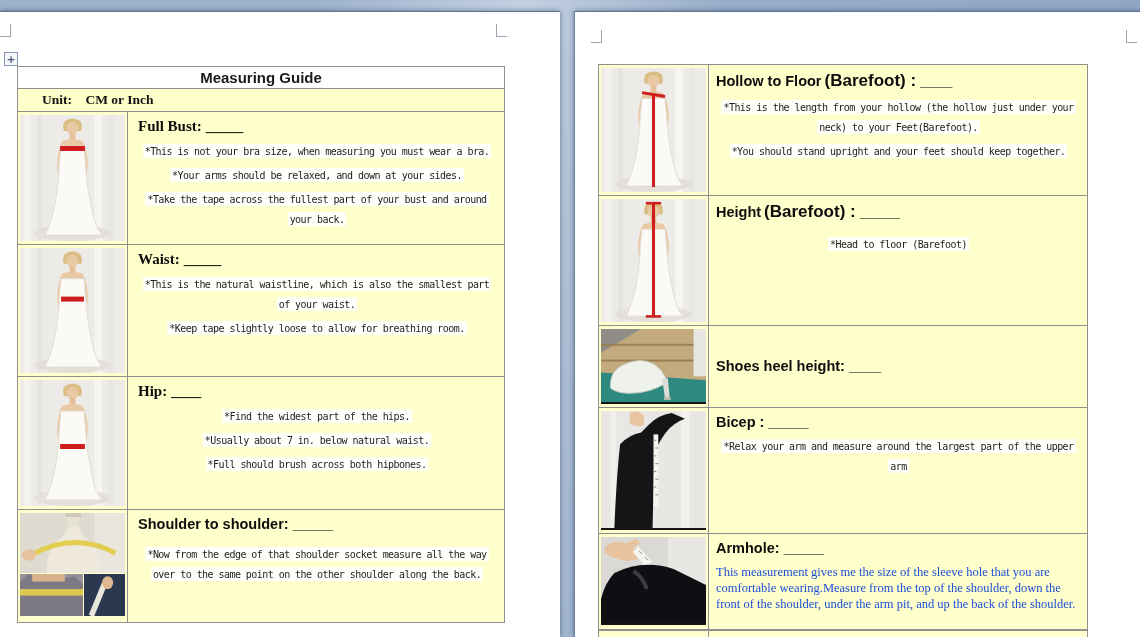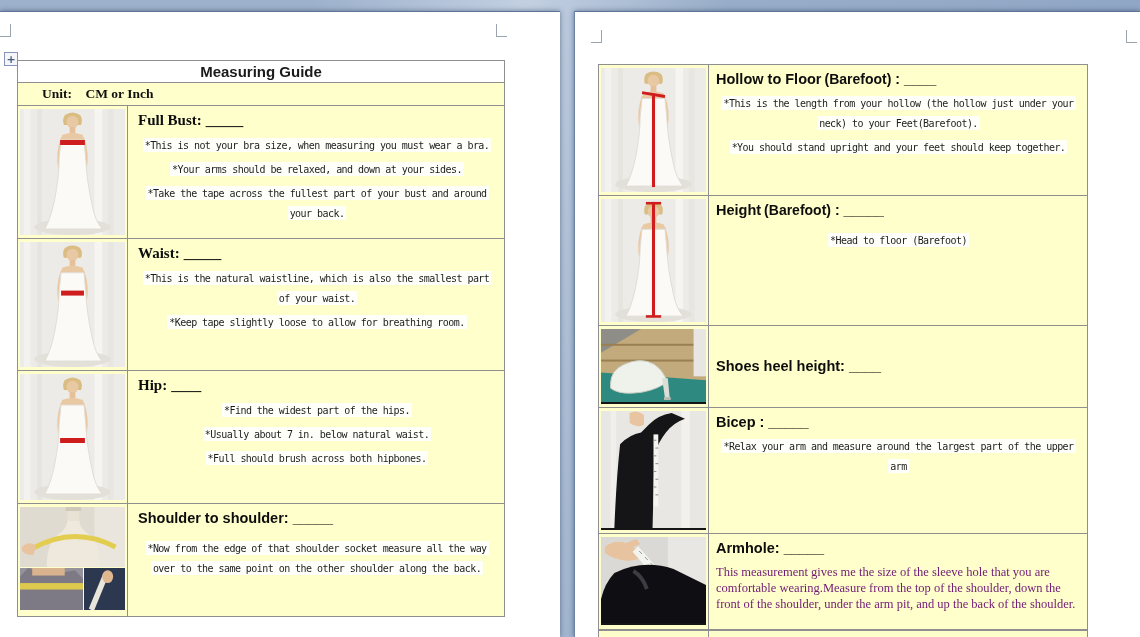--- a/index.html
+++ b/index.html
@@ -20,47 +20,47 @@
   
   .mark{position:absolute;width:11px;height:13px;}
   .mark-tl{border-right:1px solid #9aa4ae;border-bottom:1px solid #9aa4ae;}
   .mark-tr{border-left:1px solid #9aa4ae;border-bottom:1px solid #9aa4ae;}
   
   .handle{position:absolute;left:4px;top:40px;width:14px;height:14px;background:#f4f6fa;
     border:1px solid #8796b8;display:flex;align-items:center;justify-content:center;
     font:bold 11px "DejaVu Sans",sans-serif;color:#4a5a7a;line-height:1;}
   
   .mtable{position:absolute;border:1px solid var(--bd);background:var(--yl);}
-  .ltable{left:17px;top:48px;width:488px;}
+  .ltable{left:17px;top:54px;width:488px;}
   .rtable{left:23px;top:52px;width:490px;border-bottom:none;}
   .row{display:flex;border-bottom:1px solid var(--bd);}
   .row:last-child{border-bottom:none;}
   .rtable .row:last-child{border-bottom:none;}
   .title-row{height:22px;background:#fff;align-items:center;justify-content:center;
     font:bold 15px "Liberation Sans",sans-serif;color:#1a1a1a;}
   .unit-row{height:23px;background:var(--yl);align-items:center;
     font:bold 13.5px "Liberation Serif",serif;color:#111;padding-left:24px;}
   .unit-row span{white-space:pre;}
   .imgcell{flex:0 0 110px;width:110px;border-right:1px solid var(--bd);
     background:var(--yl);padding:3px 2px;}
   .txtcell{flex:1;background:var(--yl);padding:5px 8px 0 10px;overflow:hidden;}
   .rtable .txtcell{padding:5px 6px 0 7px;}
   .photo{position:relative;width:100%;height:100%;overflow:hidden;background:#eceae6;}
   .photo svg{display:block;width:100%;height:100%;}
   .photo.underlined{border-bottom:2px solid #151515;}
   .hd{font:bold 15px "Liberation Serif",serif;color:#0d0d0d;margin:1px 0 6px;}
   .hd.sans{font-family:"Liberation Sans",sans-serif;font-size:14.5px;}
-  .hsuf{font-size:14px;font-weight:bold;margin-left:3px;}
+  .hsuf{font-size:17px;font-weight:bold;margin-left:3px;}
   .hblank{margin-left:4px;letter-spacing:0;}
   .mono{font-family:"DejaVu Sans Mono",monospace;font-size:10px;letter-spacing:-0.55px;
     line-height:20px;color:#1c1c1c;margin:0 0 4px;text-align:center;}
   .mono span{background:rgba(255,255,255,.9);padding:1.5px 2px;
     -webkit-box-decoration-break:clone;box-decoration-break:clone;}
   .serif-par{font-family:"Liberation Serif",serif;font-size:12.5px;line-height:16px;
-    color:#701a75;margin-top:8px;}
+    color:#1d4ed8;margin-top:8px;}
   .gap-sm{margin-top:12px;}
   .center-hd{padding-top:26px;}
   
   .composite{display:flex;flex-direction:column;height:103px;background:var(--yl);}
   .composite .toprow{height:60px;}
   .composite .botrow{display:flex;height:42px;margin-top:1px;}
   .composite .bl{width:63px;margin-right:1px;}
   .composite .br{flex:1;}
   .composite svg{display:block;width:100%;height:100%;}
 </style>

